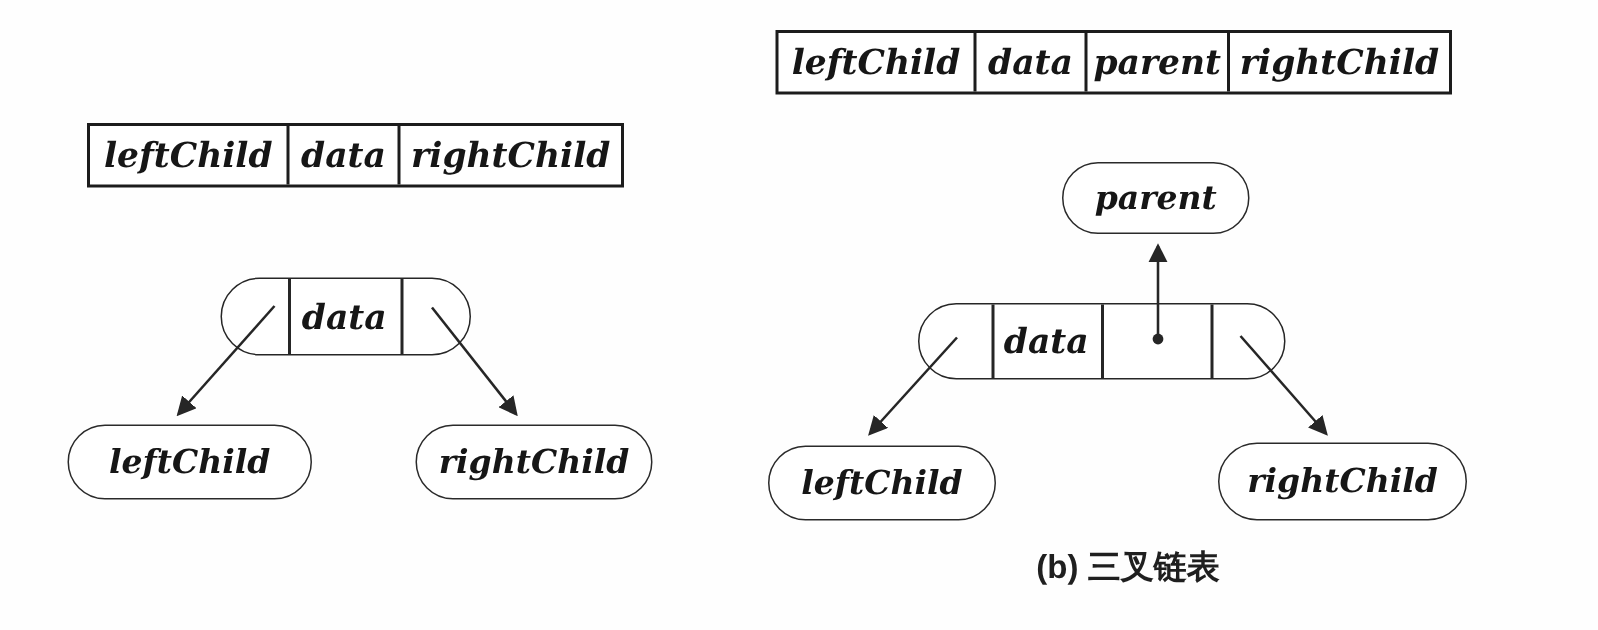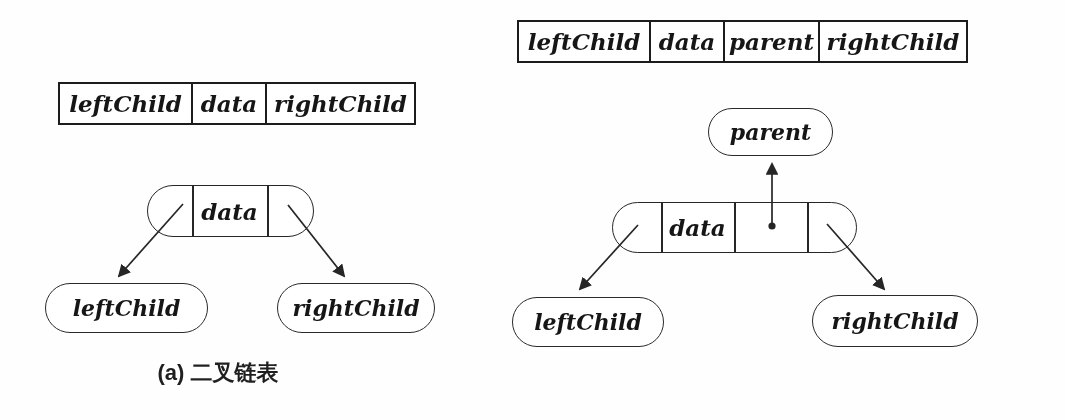--- a/index.html
+++ b/index.html
@@ -100,41 +100,41 @@
 
   <div class="capsule" style="left:147px; top:185px; width:167px; height:52px">
     <div class="divider" style="left:44px"></div>
     <div class="divider" style="left:119px"></div>
     <div class="cap-label" style="left:44px; width:75px">data</div>
   </div>
 
   <div class="pill" style="left:45px; top:283px; width:163px; height:50px">leftChild</div>
   <div class="pill" style="left:277px; top:283px; width:158px; height:50px">rightChild</div>
 
-  <div class="caption" style="left:128px; top:358px; width:180px">(a) 二叉链表</div>
 
   <div class="rec-table" style="left:517px; top:20px; width:451px; height:43px">
     <div class="rec-cell" style="width:132px">leftChild</div>
     <div class="rec-cell" style="width:74px">data</div>
     <div class="rec-cell" style="width:95px">parent</div>
     <div class="rec-cell">rightChild</div>
   </div>
 
   <div class="pill" style="left:708px; top:108px; width:125px; height:48px">parent</div>
 
   <div class="capsule" style="left:612px; top:202px; width:245px; height:51px">
     <div class="divider" style="left:48px"></div>
     <div class="divider" style="left:121px"></div>
     <div class="divider" style="left:194px"></div>
     <div class="cap-label" style="left:48px; width:73px">data</div>
   </div>
 
   <div class="pill" style="left:512px; top:297px; width:152px; height:50px">leftChild</div>
   <div class="pill" style="left:812px; top:295px; width:166px; height:52px">rightChild</div>
 
+  <div class="caption" style="left:652px; top:363px; width:200px">(b) 三叉链表</div>
 
   <svg class="arrows" width="1065" height="420" viewBox="0 0 1065 420">
     <defs>
       <marker id="ah" viewBox="0 0 10 10" refX="8.5" refY="5" markerWidth="7.5" markerHeight="7.5" orient="auto-start-reverse">
         <path d="M0,0 L10,5 L0,10 z" fill="#262626"></path>
       </marker>
     </defs>
 
     <line x1="183" y1="204" x2="119" y2="276" marker-end="url(#ah)"></line>
     <line x1="288" y1="205" x2="344" y2="276" marker-end="url(#ah)"></line>

